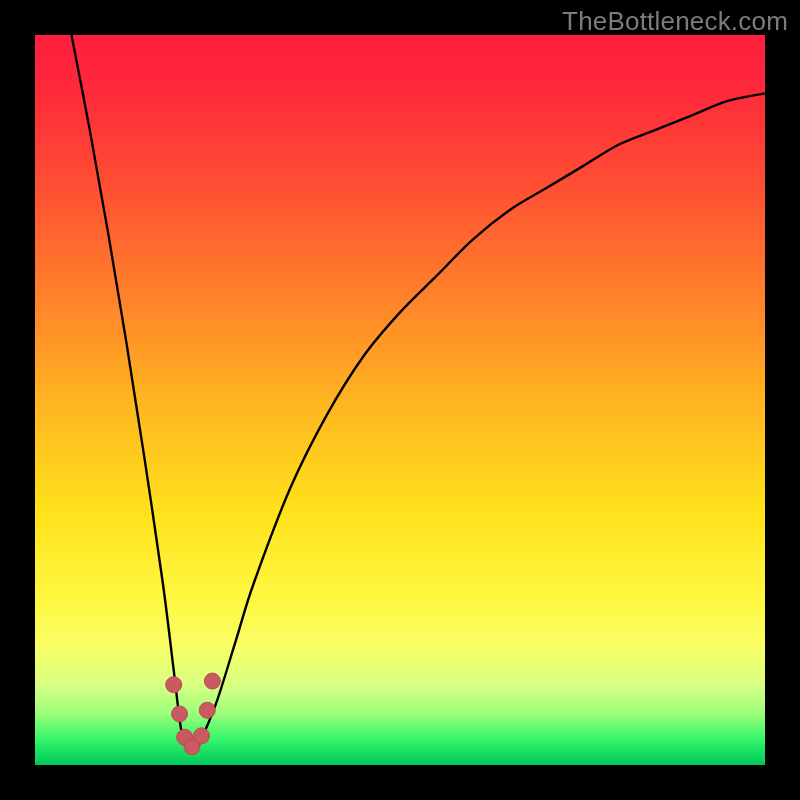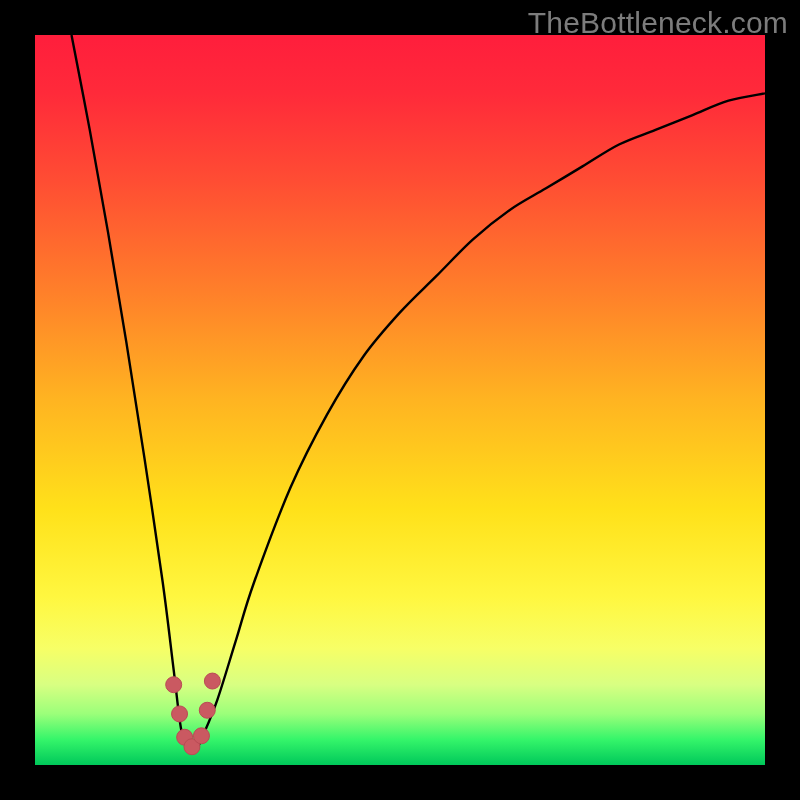--- a/index.html
+++ b/index.html
@@ -25,21 +25,21 @@
     width: 730px;
     height: 730px;
     overflow: hidden;
   }
   .watermark {
     position: absolute;
     top: 6px;
     right: 12px;
     color: #7c7c7c;
     font-family: Arial, Helvetica, sans-serif;
-    font-size: 30px;
+    font-size: 26px;
     font-weight: 500;
     letter-spacing: 0.2px;
     z-index: 30;
   }
   svg.chart {
     position: absolute;
     left: 0;
     top: 0;
     width: 730px;
     height: 730px;

